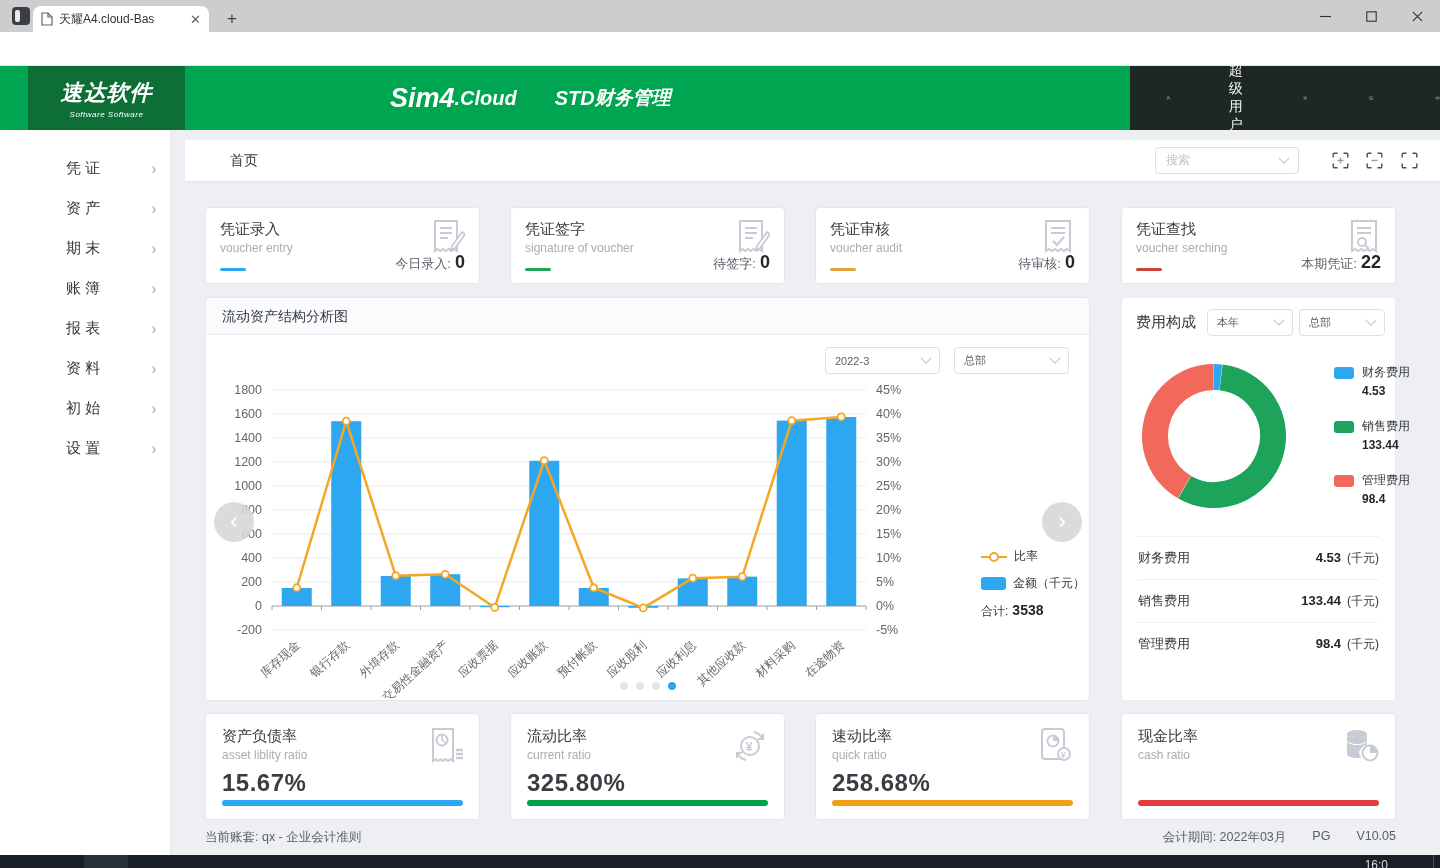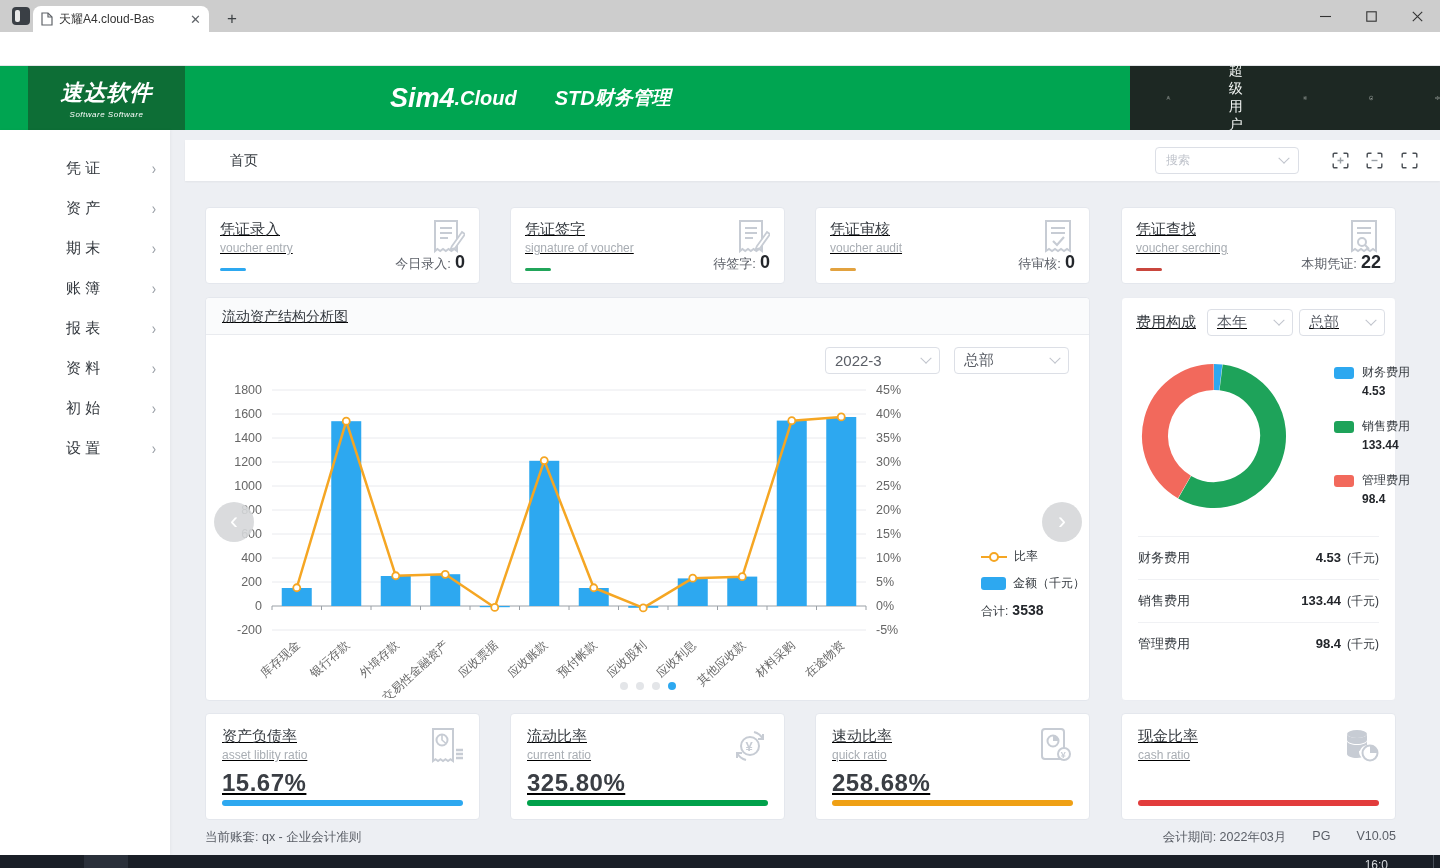--- a/index.html
+++ b/index.html
@@ -50,33 +50,33 @@
   .side-item .chev { margin-left:auto; color:#9BA1A8; font-size:13px; transform:scaleY(1.3); }
 
   
   .tabstrip { left:185px; top:140px; width:1255px; height:41px; background:#fff; box-shadow:0 1px 2px rgba(0,0,0,.05); }
   .home-tab { left:45px; top:0; height:41px; line-height:41px; font-size:14px; color:#33383E; }
   .searchbox { left:970px; top:7px; width:144px; height:27px; border:1px solid #DCDFE6; border-radius:4px; display:flex; align-items:center; padding:6px 10px; color:#C0C4CC; font-size:12px; background:#fff; }
   .caret { width:8px; height:8px; border-right:1.5px solid #C0C4CC; border-bottom:1.5px solid #C0C4CC; transform:rotate(45deg) translate(-2px,-2px); margin-left:auto; }
   .strip-ico { top:12px; width:17px; height:17px; }
 
   
-  .card { background:#fff; border:1px solid #E4E7ED; border-radius:4px;text-decoration:underline; }
+  .card { background:#fff; border:1px solid #E4E7ED; border-radius:4px; }
   .stat-card { top:207px; width:275px; height:77px; padding:12px 14px; }
   .stat-title { font-size:15px; color:#33383E; }
   .stat-sub { font-size:12px; color:#A8ADB3; margin-top:2px; }
   .stat-accent { position:absolute; left:14px; bottom:12px; width:26px; height:3px; border-radius:2px; }
   .stat-metric { position:absolute; right:14px; bottom:10px; font-size:13px; color:#5A5E66; }
   .stat-metric b { font-size:18px; color:#23262B; margin-left:4px; }
   .stat-doc { position:absolute; right:14px; top:10px; }
 
   
   .chart-panel { left:205px; top:297px; width:885px; height:404px; }
   .panel-hd { height:37px; line-height:37px; padding:0 16px; font-size:14px; color:#33383E; background:#FAFBFC; border-bottom:1px solid #E9EBEF; border-radius:4px 4px 0 0; }
-  .select { height:27px; border:1px solid #DCDFE6; border-radius:4px; display:flex; align-items:center; padding:0 9px; font-size:15px; color:#5A5E66; background:#fff; }
+  .select { height:27px; border:1px solid #DCDFE6; border-radius:4px; display:flex; align-items:center; padding:0 9px; font-size:11px; color:#5A5E66; background:#fff; }
   .chart-selects { position:absolute; top:49px; right:20px; display:flex; gap:14px; }
   .chart-selects .select { width:115px; }
   .chart-svg { position:absolute; left:14px; top:82px; }
   .chart-legend { position:absolute; left:775px; top:250px; width:106px; font-size:12px; color:#33383E; }
   .cl-item { display:flex; align-items:center; gap:7px; margin-bottom:10px; }
   .cl-line { width:26px; height:2px; background:#F5A623; position:relative; }
   .cl-line::after { content:""; position:absolute; left:8px; top:-4px; width:6px; height:6px; border:2px solid #F5A623; border-radius:50%; background:#fff; }
   .cl-bar { width:25px; height:13px; border-radius:3px; }
   .cl-total { margin-left:0; color:#33383E; }
   .cl-total b { font-size:14px; color:#23262B; margin-left:4px; }

